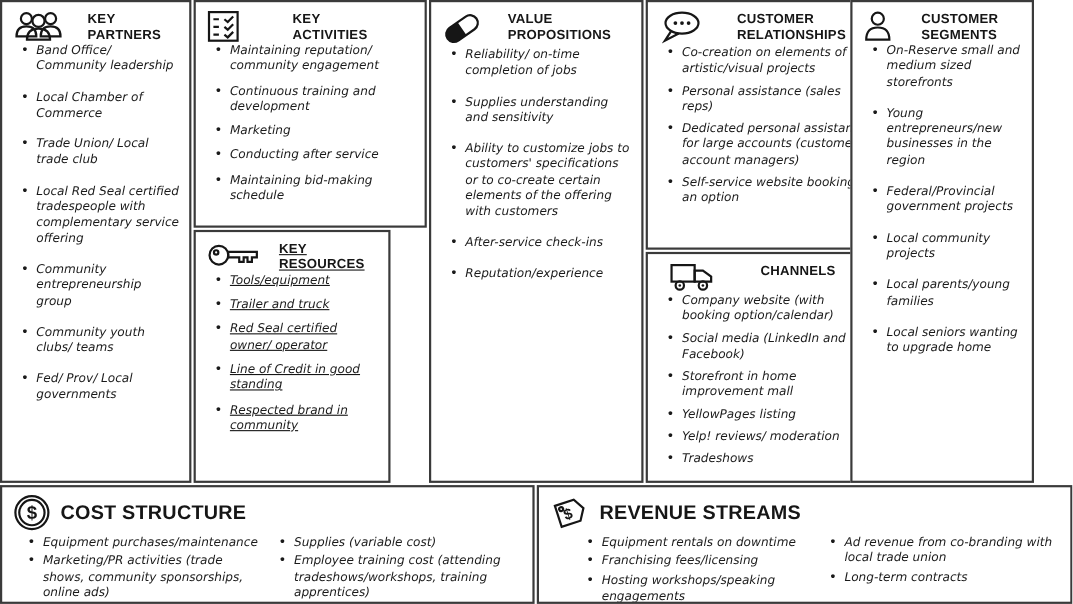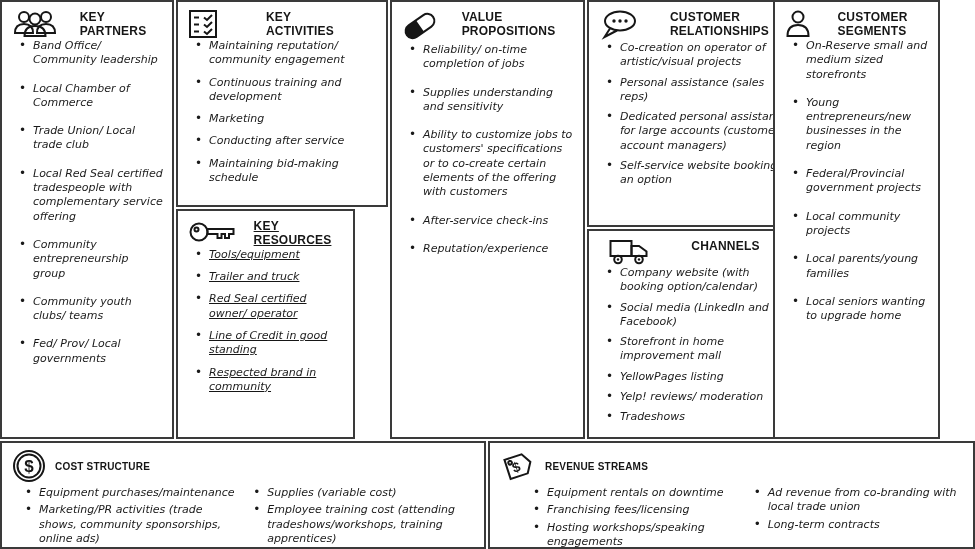--- a/index.html
+++ b/index.html
@@ -13,21 +13,21 @@
   }
   .hdr { display:flex; align-items:flex-start; }
   .hdr .icn { flex:0 0 auto; margin:2px 4px 0 2px; line-height:0; }
   .ttl-wrap { flex:1; display:flex; justify-content:center; }
   .ttl {
     font-weight:700; font-size:12px; line-height:1.2; letter-spacing:0.2px;
     text-align:left; width:min-content; margin-top:3px; color:#161616;
   }
   .hdr-b { display:flex; align-items:center; gap:9px; margin:1px 0 2px 2px; }
   .hdr-b .icn { flex:0 0 auto; line-height:0; }
-  .ttl-b { font-weight:700; font-size:10px; letter-spacing:0.2px; white-space:nowrap; }
+  .ttl-b { font-weight:700; font-size:18px; letter-spacing:0.2px; white-space:nowrap; }
   ul.items {
     list-style:none; margin:0; padding:0 0 0 8px;
     font-family:"DejaVu Sans", sans-serif; font-style:italic;
     font-size:11px; line-height:1.3; color:#1a1a1a;
   }
   ul.items li { position:relative; padding-left:15px; }
   ul.items li::before {
     content:"\2022"; position:absolute; left:1px; top:-1px;
     font-style:normal; font-size:12px;
   }
@@ -166,21 +166,21 @@
           <circle class="fl" cx="15" cy="12" r="1.7"></circle>
             <circle class="fl" cx="21" cy="12" r="1.7"></circle>
             <circle class="fl" cx="27" cy="12" r="1.7"></circle>
         </svg>
       </span>
       <span class="ttl-wrap">
           <span class="ttl">CUSTOMER RELATIONSHIPS</span>
         </span>
     </div>
     <ul class="items gap-sm mt-relationships">
-      <li>Co-creation on operator of artistic/visual projects</li>
+      <li>Co-creation on elements of artistic/visual projects</li>
       <li>Personal assistance (sales reps)</li>
       <li>Dedicated personal assistance for large accounts (customer account managers)</li>
       <li>Self-service website booking as an option</li>
     </ul>
   </div>
 
   <div class="box b-channels">
     <div class="hdr">
       <span class="icn" style="margin-left:12px;">
         <svg width="42" height="28" viewBox="0 0 42 28">

